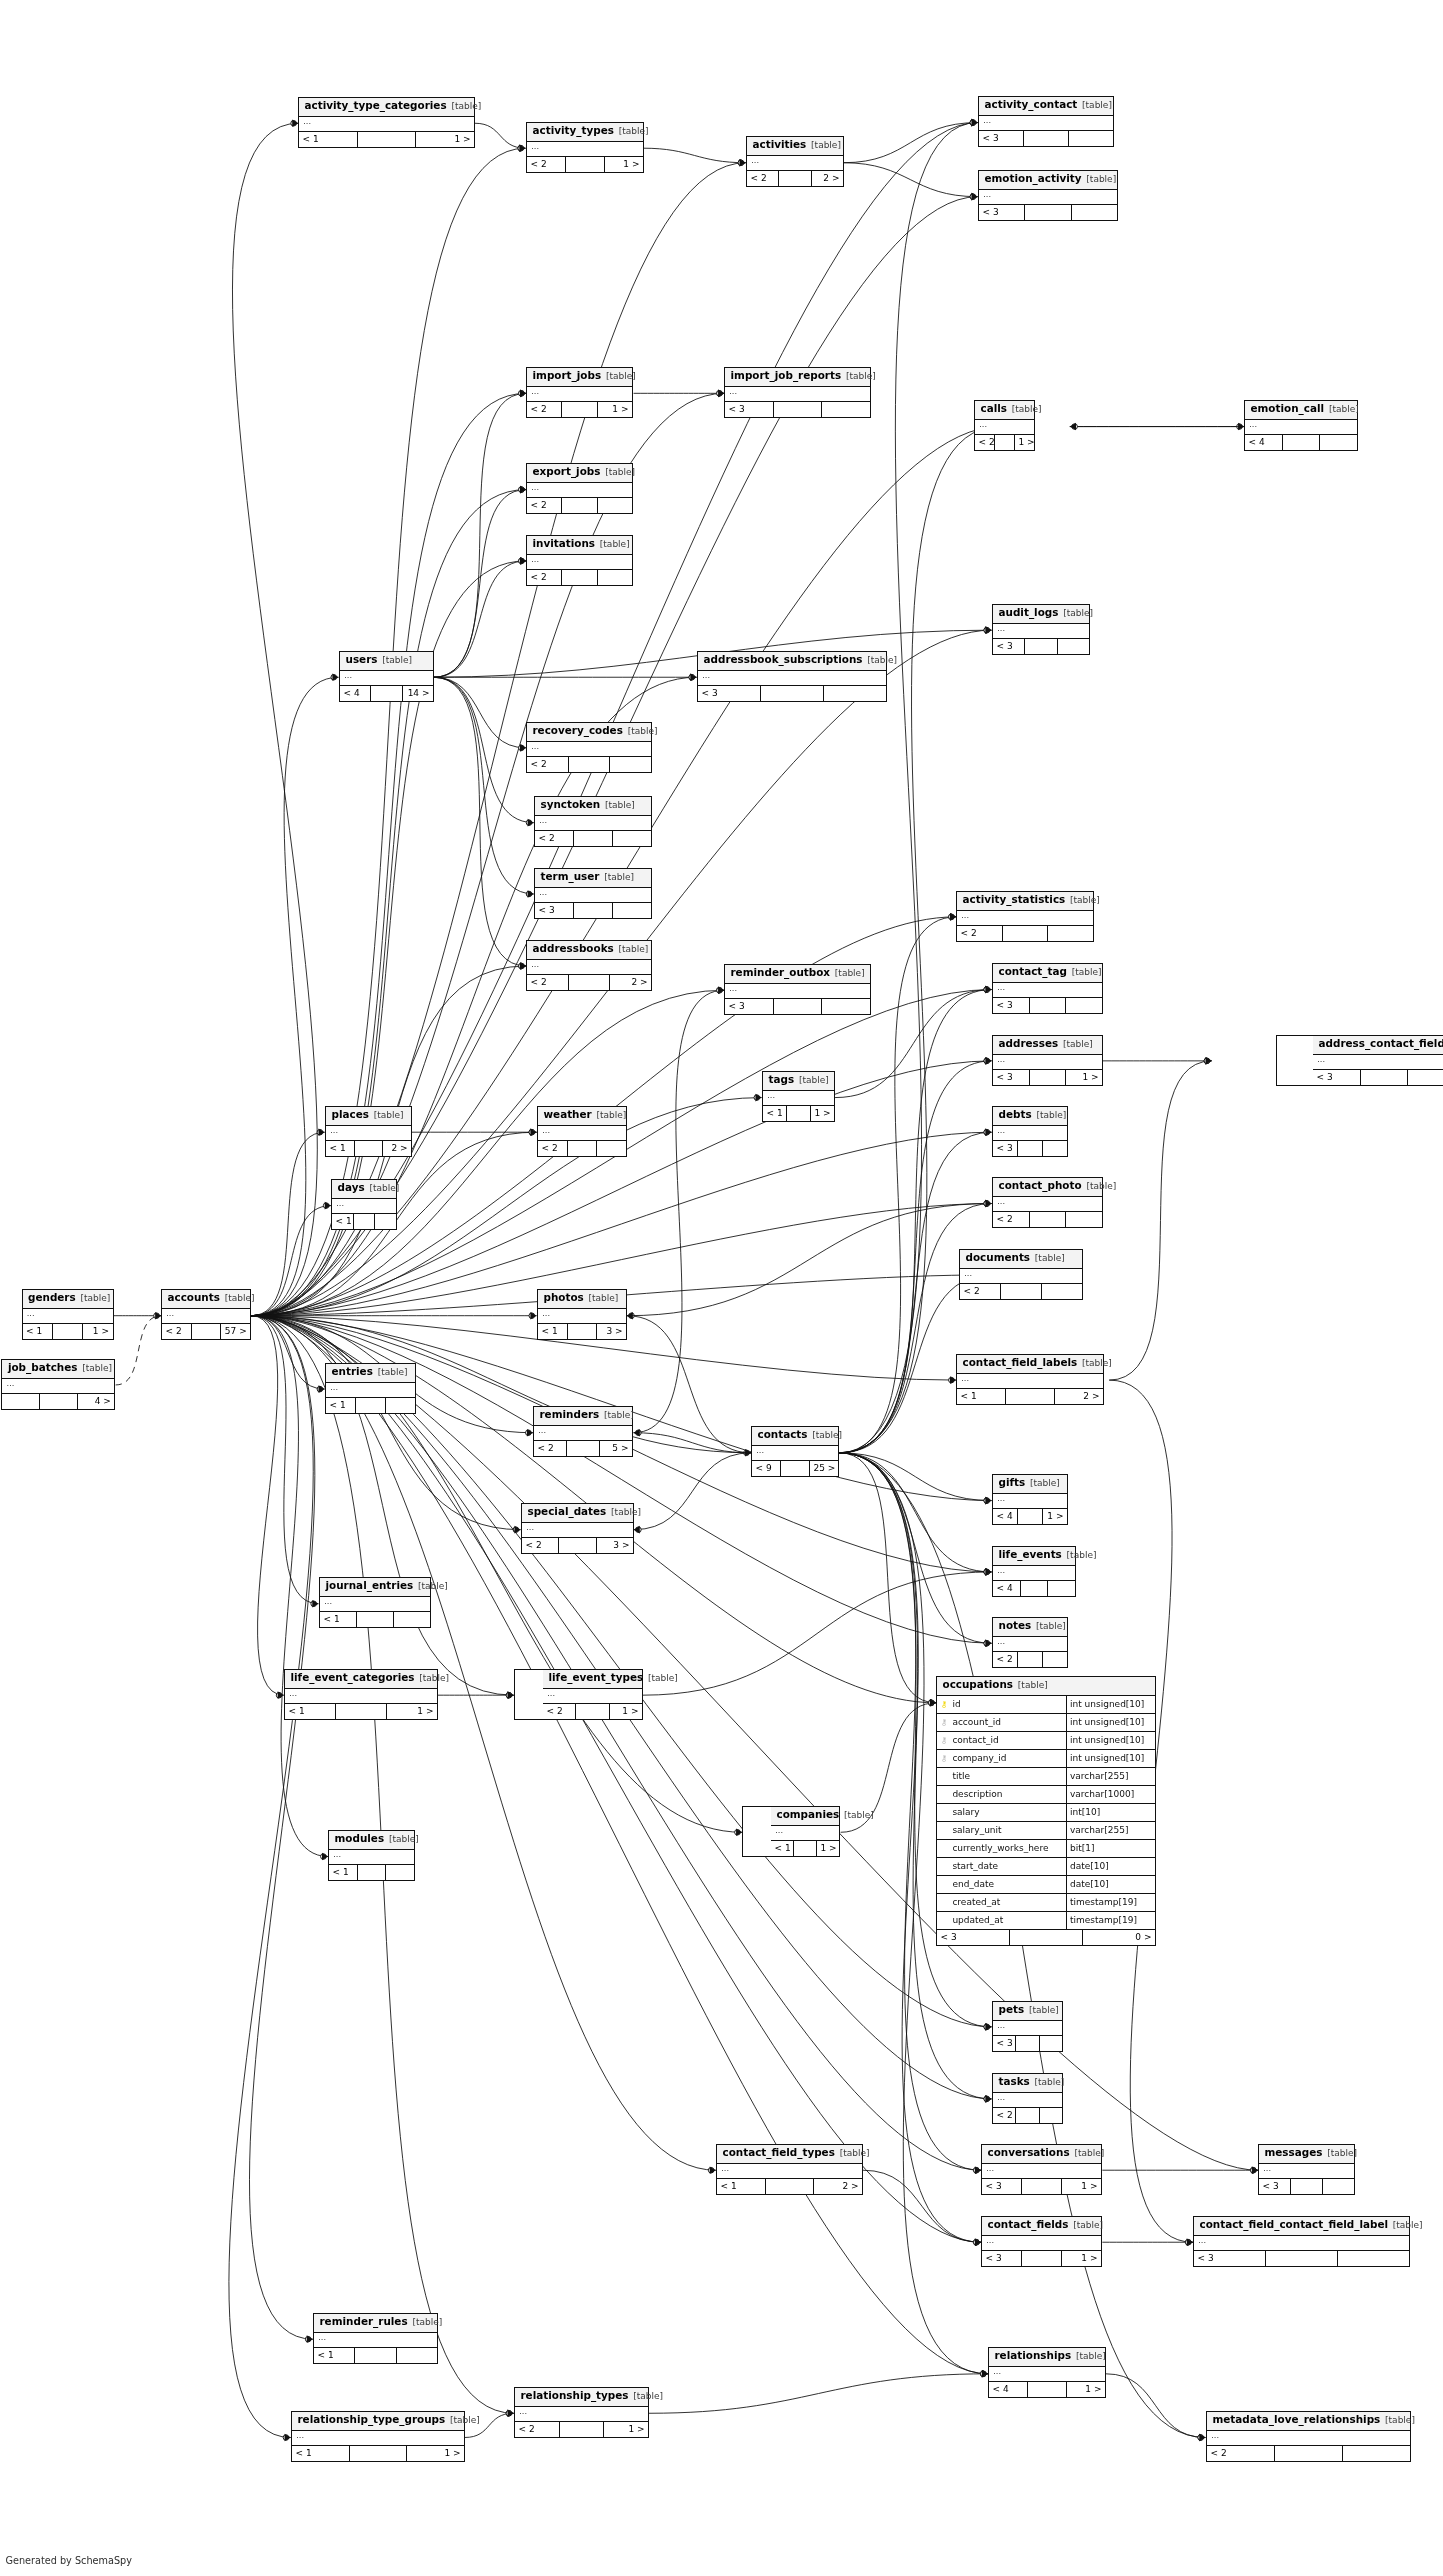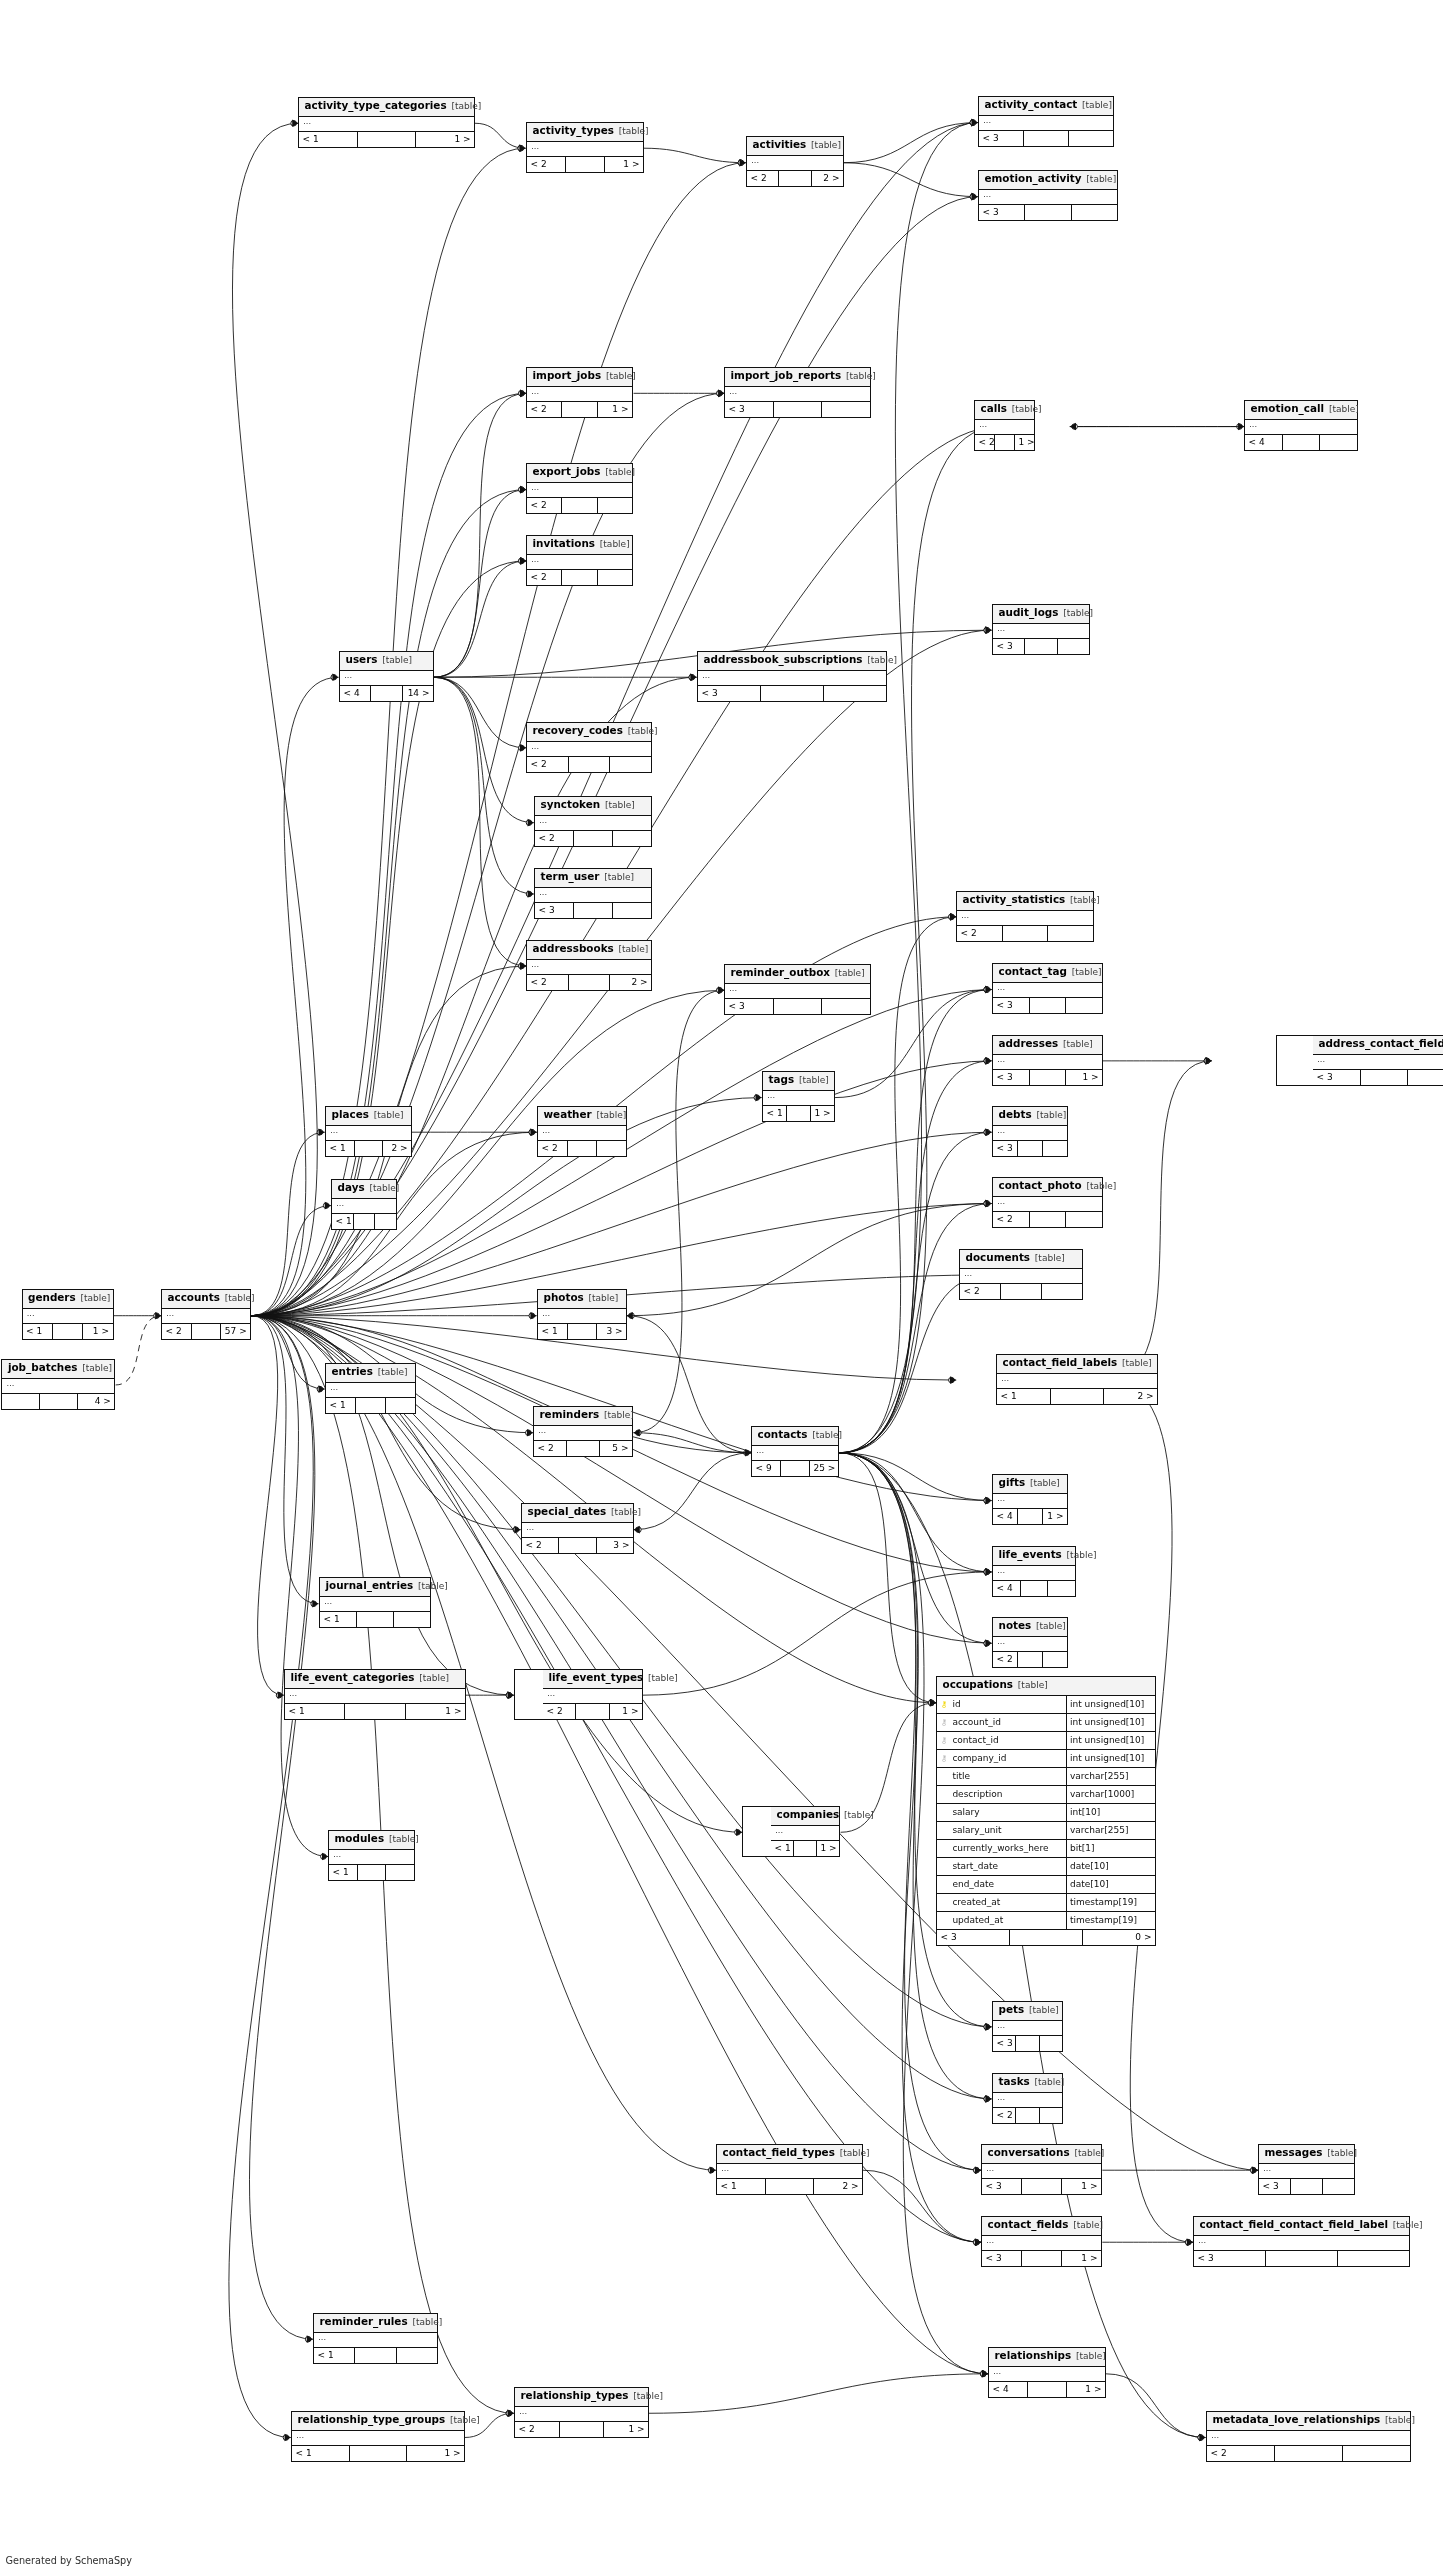--- a/index.html
+++ b/index.html
@@ -726,21 +726,21 @@
       </div>
       <div class="tbl" style="left: 537px; top: 1289px; width: 90px;">
         <div class="tbl-hdr"><span class="tbl-name">photos</span><span class="tbl-kind">[table]</span></div>
         <div class="tbl-body">...</div>
         <div class="tbl-foot">
           <div class="fc-left">&lt; 1</div>
           <div class="fc-mid"></div>
           <div class="fc-right">3 &gt;</div>
         </div>
       </div>
-      <div class="tbl" style="left: 996px; top: 1354px; width: 162px;">
+      <div class="tbl" style="left: 956px; top: 1354px; width: 148px;">
         <div class="tbl-hdr"><span class="tbl-name">contact_field_labels</span><span class="tbl-kind">[table]</span></div>
         <div class="tbl-body">...</div>
         <div class="tbl-foot">
           <div class="fc-left">&lt; 1</div>
           <div class="fc-mid"></div>
           <div class="fc-right">2 &gt;</div>
         </div>
       </div>
       <div class="tbl" style="left: 1.4px; top: 1359px; width: 114px;">
         <div class="tbl-hdr"><span class="tbl-name">job_batches</span><span class="tbl-kind">[table]</span></div>
@@ -816,21 +816,21 @@
       </div>
       <div class="tbl" style="left: 992px; top: 1617px; width: 76px;">
         <div class="tbl-hdr"><span class="tbl-name">notes</span><span class="tbl-kind">[table]</span></div>
         <div class="tbl-body">...</div>
         <div class="tbl-foot">
           <div class="fc-left">&lt; 2</div>
           <div class="fc-mid"></div>
           <div class="fc-right"></div>
         </div>
       </div>
-      <div class="tbl" style="left: 284px; top: 1669px; width: 182px;">
+      <div class="tbl" style="left: 284px; top: 1669px; width: 154px;">
         <div class="tbl-hdr"><span class="tbl-name">life_event_categories</span><span class="tbl-kind">[table]</span></div>
         <div class="tbl-body">...</div>
         <div class="tbl-foot">
           <div class="fc-left">&lt; 1</div>
           <div class="fc-mid"></div>
           <div class="fc-right">1 &gt;</div>
         </div>
       </div>
       <div class="tbl" style="left: 514px; top: 1669px; width: 129px; padding-left: 28px;">
         <div class="tbl-hdr"><span class="tbl-name">life_event_types</span><span class="tbl-kind">[table]</span></div>

